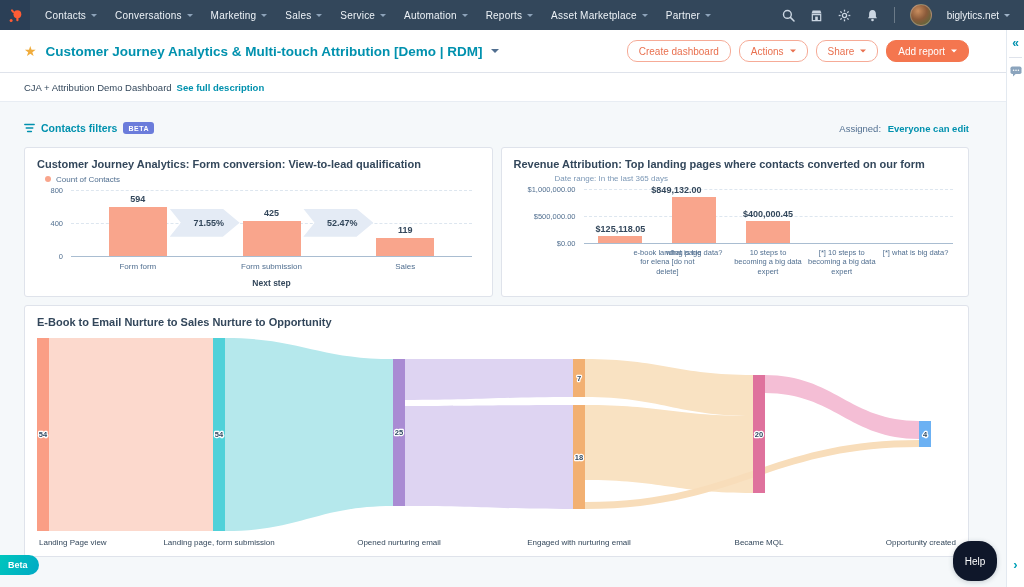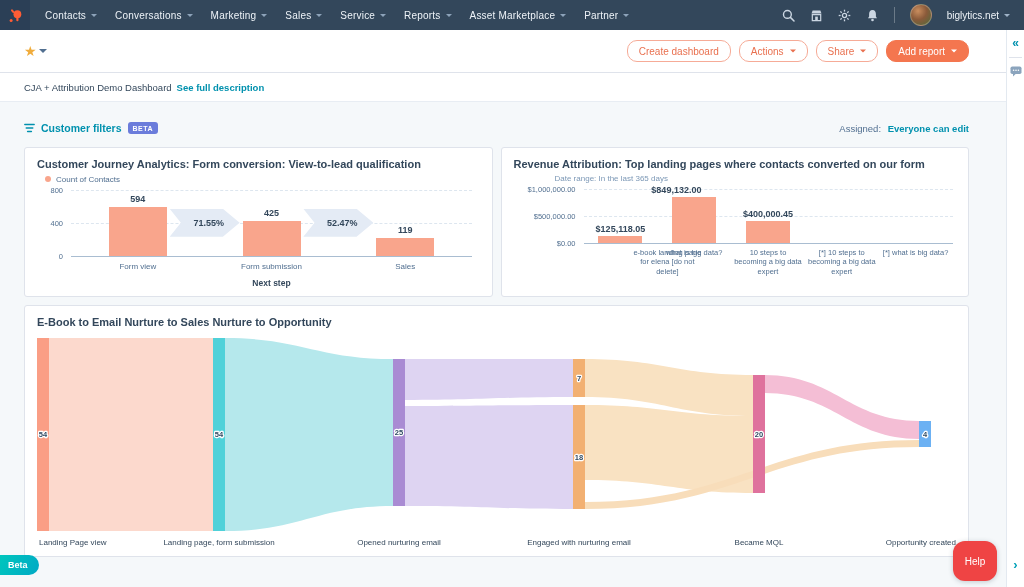--- a/index.html
+++ b/index.html
@@ -80,22 +80,22 @@
   
   .right-rail{position:absolute;top:30px;right:0;bottom:0;width:17px;background:#fff;border-left:1px solid #e3e9f0;z-index:25;}
   .rail-collapse{display:block;text-align:center;color:#0091ae;font-size:12px;font-weight:bold;margin-top:7px;cursor:pointer;line-height:1;}
   .rail-divider{border-top:1px solid #dfe3eb;margin:8px 2px;}
   .rail-comment{display:flex;justify-content:center;cursor:pointer;}
   .rail-expand{position:absolute;bottom:16px;left:0;right:0;text-align:center;color:#00a1b8;font-size:13px;font-weight:bold;cursor:pointer;line-height:1;}
 
   
   .beta-tag{position:absolute;left:0;bottom:12px;z-index:40;background:linear-gradient(120deg,#00c6bd,#00a9c5);
     color:#fff;font-size:9px;font-weight:bold;padding:5px 11px 5px 8px;border-radius:0 14px 14px 0;}
-  .help-btn{position:absolute;right:27px;bottom:6px;z-index:40;width:44px;height:40px;border:none;border-radius:12px;
-    background:#ef4444;color:#fff;font-size:10px;font-family:inherit;cursor:pointer;box-shadow:0 1px 5px rgba(45,62,80,.25);}
+  .help-btn{position:absolute;right:27px;bottom:6px;z-index:40;width:44px;height:40px;border:none;border-radius:18px;
+    background:#0f172a;color:#fff;font-size:10px;font-family:inherit;cursor:pointer;box-shadow:0 1px 5px rgba(45,62,80,.25);}
 </style>
 </head>
 <body>
 
 <div class="app">
 
   <header class="topnav">
     <div class="logo">
       <svg width="17" height="17" viewBox="0 0 17 17">
         <circle cx="10.4" cy="7.2" r="3.9" fill="#ff5c35"></circle>
@@ -116,20 +116,24 @@
         <span class="nav-item">
           <span>Marketing</span>
           <i class="caret nav-caret"></i>
         </span>
         <span class="nav-item">
           <span>Sales</span>
           <i class="caret nav-caret"></i>
         </span>
         <span class="nav-item">
           <span>Service</span>
+          <i class="caret nav-caret"></i>
+        </span>
+        <span class="nav-item">
+          <span>Automation</span>
           <i class="caret nav-caret"></i>
         </span>
         <span class="nav-item">
           <span>Reports</span>
           <i class="caret nav-caret"></i>
         </span>
         <span class="nav-item">
           <span>Asset Marketplace</span>
           <i class="caret nav-caret"></i>
         </span>
@@ -180,20 +184,21 @@
         <i class="caret" style="color:#9fb3c8"></i>
       </span>
     </div>
   </header>
 
   <div class="main-area">
 
     <div class="page-head">
       <div class="title-row">
         <span class="star">★</span>
+        <h1 class="page-title">Customer Journey Analytics &amp; Multi-touch Attribution [Demo | RDM]</h1>
         <i class="caret title-caret"></i>
         <div class="head-buttons">
           <button class="btn outline">
               <span>Create dashboard</span>
             </button>
           <button class="btn outline">
               <span>Actions</span>
               <i class="caret"></i>
             </button>
           <button class="btn outline">
@@ -216,21 +221,21 @@
 
       <div class="filters-row">
         <div class="filters-left">
           <svg width="11" height="10" viewBox="0 0 11 10">
               <g stroke="#0091ae" stroke-width="1.4" stroke-linecap="round">
                 <line x1="0.8" y1="1.5" x2="10.2" y2="1.5"></line>
                 <line x1="2.2" y1="5" x2="8.8" y2="5"></line>
                 <line x1="3.6" y1="8.5" x2="7.4" y2="8.5"></line>
               </g>
             </svg>
-          <span class="filters-label">Customer filters</span>
+          <span class="filters-label">Contacts filters</span>
           <span class="beta-badge">BETA</span>
         </div>
         <div class="filters-right">
           <span>Assigned:</span>
           <a>Everyone can edit</a>
         </div>
       </div>
 
       <div class="cards-row">
         <section class="card">
@@ -241,21 +246,21 @@
           </div>
           <div class="chart" id="funnel-chart">
               <div class="ytick" style="top: -4px;">800</div>
               <div class="grid dash" style="top: 0px; left: 34px; width: 401px;"></div>
               <div class="ytick" style="top: 29px;">400</div>
               <div class="grid dash" style="top: 33px; left: 34px; width: 401px;"></div>
               <div class="ytick" style="top: 62px;">0</div>
               <div class="grid solid" style="top: 66px; left: 34px; width: 401px;"></div>
               <div class="vlabel" style="left: 34px; width: 133.667px; top: 4px;">594</div>
               <div class="bar" style="left: 71.8333px; width: 58px; top: 17px; height: 49px; background: rgb(249, 165, 140);"></div>
-              <div class="xlabel" style="left: 34px; width: 133.667px; top: 72px;">Form view</div>
+              <div class="xlabel" style="left: 34px; width: 133.667px; top: 72px;">Form form</div>
               <div class="vlabel" style="left: 167.667px; width: 133.667px; top: 18px;">425</div>
               <div class="bar" style="left: 205.5px; width: 58px; top: 31px; height: 35px; background: rgb(249, 165, 140);"></div>
               <div class="xlabel" style="left: 167.667px; width: 133.667px; top: 72px;">Form submission</div>
               <div class="vlabel" style="left: 301.333px; width: 133.667px; top: 35px;">119</div>
               <div class="bar" style="left: 339.167px; width: 58px; top: 48px; height: 18px; background: rgb(249, 165, 140);"></div>
               <div class="xlabel" style="left: 301.333px; width: 133.667px; top: 72px;">Sales</div>
               <div class="chev" style="left: 132.667px; top: 19px;">71.55%</div>
               <div class="chev" style="left: 266.333px; top: 19px;">52.47%</div>
               <div class="axis-title" style="left: 34px; width: 401px; top: 88px;">Next step</div>
             </div>

